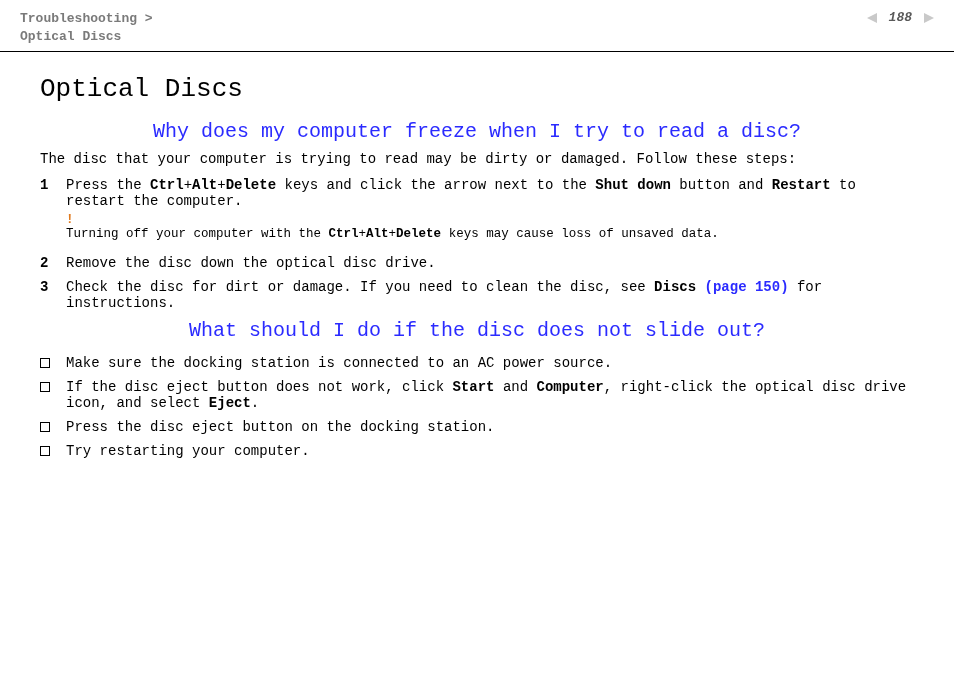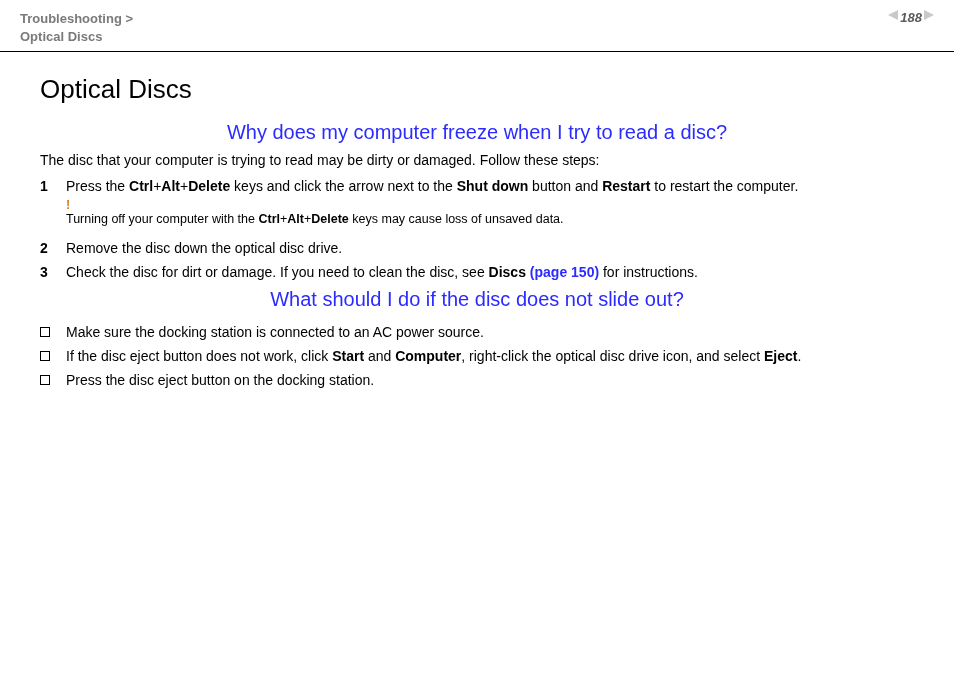--- a/index.html
+++ b/index.html
@@ -1,20 +1,20 @@
 <!DOCTYPE html>
 <html><head>
 <meta charset="utf-8">
 <style>
   * { box-sizing: border-box; margin: 0; padding: 0; }
   html, body { width: 954px; height: 674px; background: #fff; font-family: Arial, Helvetica, sans-serif; color: #000; }
-  .page { width: 954px; height: 674px; position: relative; }
+  .page { width: 954px; height: 674px; position: relative; font-family: Liberation Mono, monospace; }
   .header { display: flex; justify-content: space-between; align-items: flex-start; padding: 10px 20px 6px 20px; border-bottom: 1px solid #000; }
   .breadcrumb { color: #7a7a7a; font-weight: bold; font-size: 13px; line-height: 1.35; }
-  .pagenav { display: flex; gap: 0; }
+  .pagenav { display: flex; align-items: center; gap: 10px; }
   .tri-left, .tri-right { width: 0; height: 0; border-top: 5px solid transparent; border-bottom: 5px solid transparent; }
   .tri-left { border-right: 10px solid #c9c9c9; }
   .tri-right { border-left: 10px solid #c9c9c9; }
   .pagenum { font-style: italic; font-weight: bold; font-size: 13px; color: #5a5a5a; padding: 0 2px; }
   .content { padding: 22px 40px 10px 40px; }
   h1 { font-size: 26px; font-weight: normal; margin-bottom: 16px; }
   h2 { font-size: 20px; font-weight: normal; color: #2b2bff; margin-top: 8px; margin-bottom: 8px; text-align: center; }
   p.lead { font-size: 14px; margin-bottom: 10px; }
   ol.steps { list-style: none; padding-left: 0; }
   ol.steps > li { display: block; }
@@ -90,16 +90,20 @@
     <li>
       <span class="box"></span>
       <span>
         <span>If the disc eject button does not work, click </span><b>Start</b><span> and </span><b>Computer</b><span>, right-click the optical disc drive icon, and select </span><b>Eject</b><span>.</span>
       </span>
     </li>
     <li>
       <span class="box"></span>
       <span>Press the disc eject button on the docking station.</span>
     </li>
+    <li>
+      <span class="box"></span>
+      <span>Try restarting your computer.</span>
+    </li>
   </ul>
 </div>
 
 </div>
 
 </body></html>

